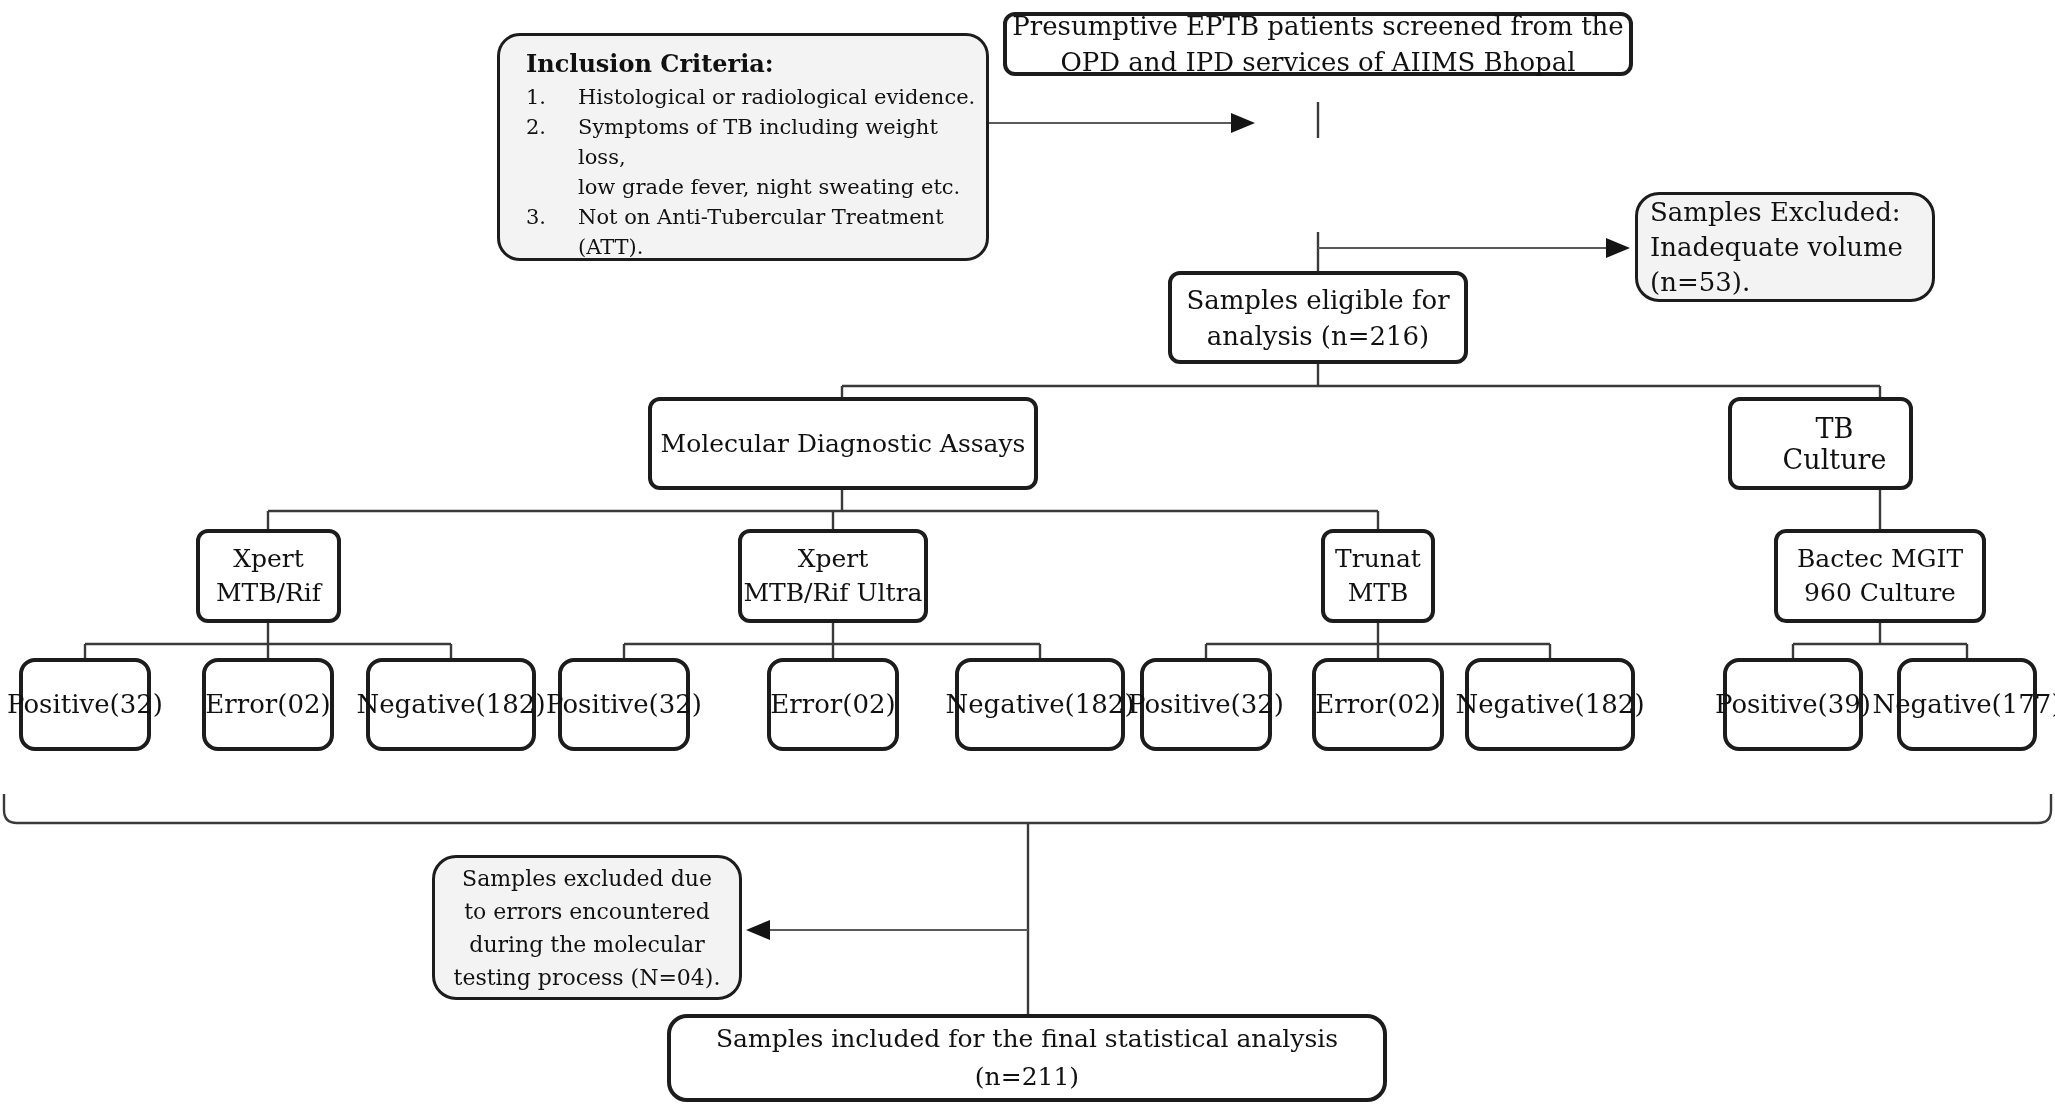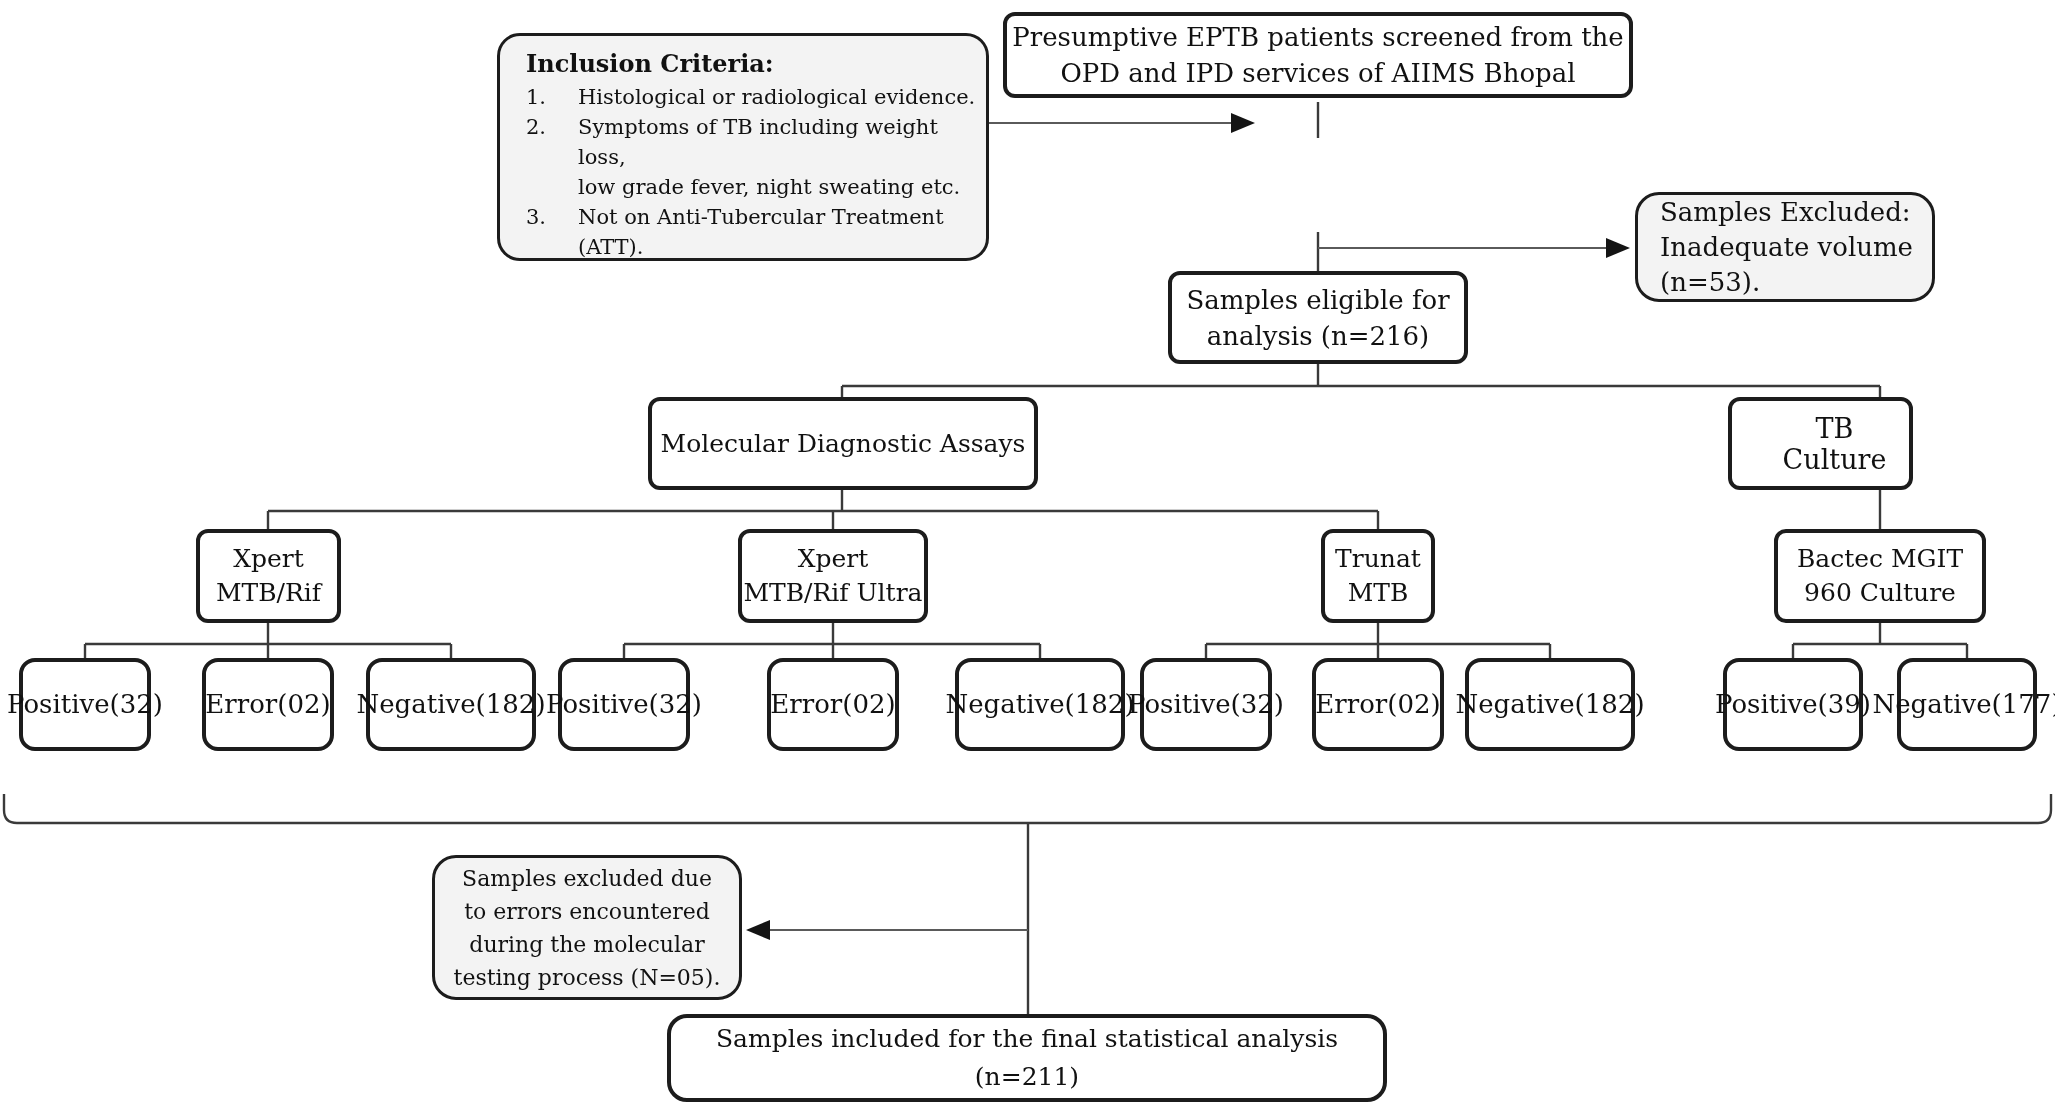--- a/index.html
+++ b/index.html
@@ -9,29 +9,29 @@
   svg.wires path{fill:none;stroke:#3a3a3a;stroke-width:2.4;}
   svg.wires path.thin{stroke:#5a5a5a;stroke-width:2;}
   svg.wires polygon{fill:#141414;stroke:none;}
   .box{position:absolute;z-index:1;box-sizing:border-box;background:#ffffff;
        border:4px solid #1c1c1c;border-radius:12px;
        display:flex;align-items:center;justify-content:center;text-align:center;}
   .box .t{white-space:pre-line;}
   .gray{background:#f3f3f3;border-width:3px;border-radius:24px;}
   .leaf{border-radius:16px;border-width:4px;}
   
-  .n-screened{left:1003px;top:12px;width:630px;height:86px;font-size:26px;line-height:36px;}
+  .n-screened{left:1003px;top:12px;width:630px;height:64px;font-size:26px;line-height:36px;}
   .n-inclusion{left:497px;top:33px;width:492px;height:228px;display:block;text-align:left;border-radius:23px;}
   .inc-title{font-weight:bold;font-size:24px;line-height:32px;margin:12px 0 2px 26px;}
   .inc-item{display:flex;font-size:21px;line-height:30px;margin-left:26px;}
   .inc-num{width:52px;flex:none;}
   .inc-text{white-space:pre-line;}
   .n-enrolled{left:1154px;top:138px;width:330px;height:95px;font-size:27px;line-height:37px;}
   .n-excl-vol{left:1635px;top:192px;width:300px;height:110px;font-size:26px;line-height:35px;
-              justify-content:flex-start;text-align:left;padding-left:22px;}
+              justify-content:flex-start;text-align:left;padding-left:12px;}
   .n-eligible{left:1168px;top:271px;width:300px;height:93px;font-size:26px;line-height:36px;}
   .n-molecular{left:648px;top:397px;width:390px;height:93px;font-size:25px;}
   .n-tbculture{left:1728px;top:397px;width:185px;height:93px;font-size:27px;padding-left:28px;}
   .n-assay1{left:196px;top:529px;width:145px;height:94px;font-size:25px;line-height:34px;}
   .n-assay2{left:738px;top:529px;width:190px;height:94px;font-size:25px;line-height:34px;}
   .n-assay3{left:1321px;top:529px;width:114px;height:94px;font-size:25px;line-height:34px;}
   .n-assay4{left:1774px;top:529px;width:212px;height:94px;font-size:25px;line-height:34px;}
   .leaf{top:658px;height:93px;font-size:26px;line-height:35px;flex-direction:row;}
   .r0{left:19px;width:132px;}  .r1{left:202px;width:132px;} .r2{left:366px;width:170px;}
   .r3{left:558px;width:132px;} .r4{left:767px;width:132px;} .r5{left:955px;width:170px;}
@@ -193,21 +193,21 @@
   </div>
   <div class="box leaf r10">
     <div>Negative</div>
     <div>(177)</div>
   </div>
 
   <div class="box gray n-excl-err">
     <div class="t">Samples excluded due
 to errors encountered
 during the molecular
-testing process (N=05).</div>
+testing process (N=04).</div>
   </div>
 
   <div class="box n-final">
     <div class="t">Samples included for the final statistical analysis
 (n=211)</div>
   </div>
 
 </div>
 
 </body></html>

